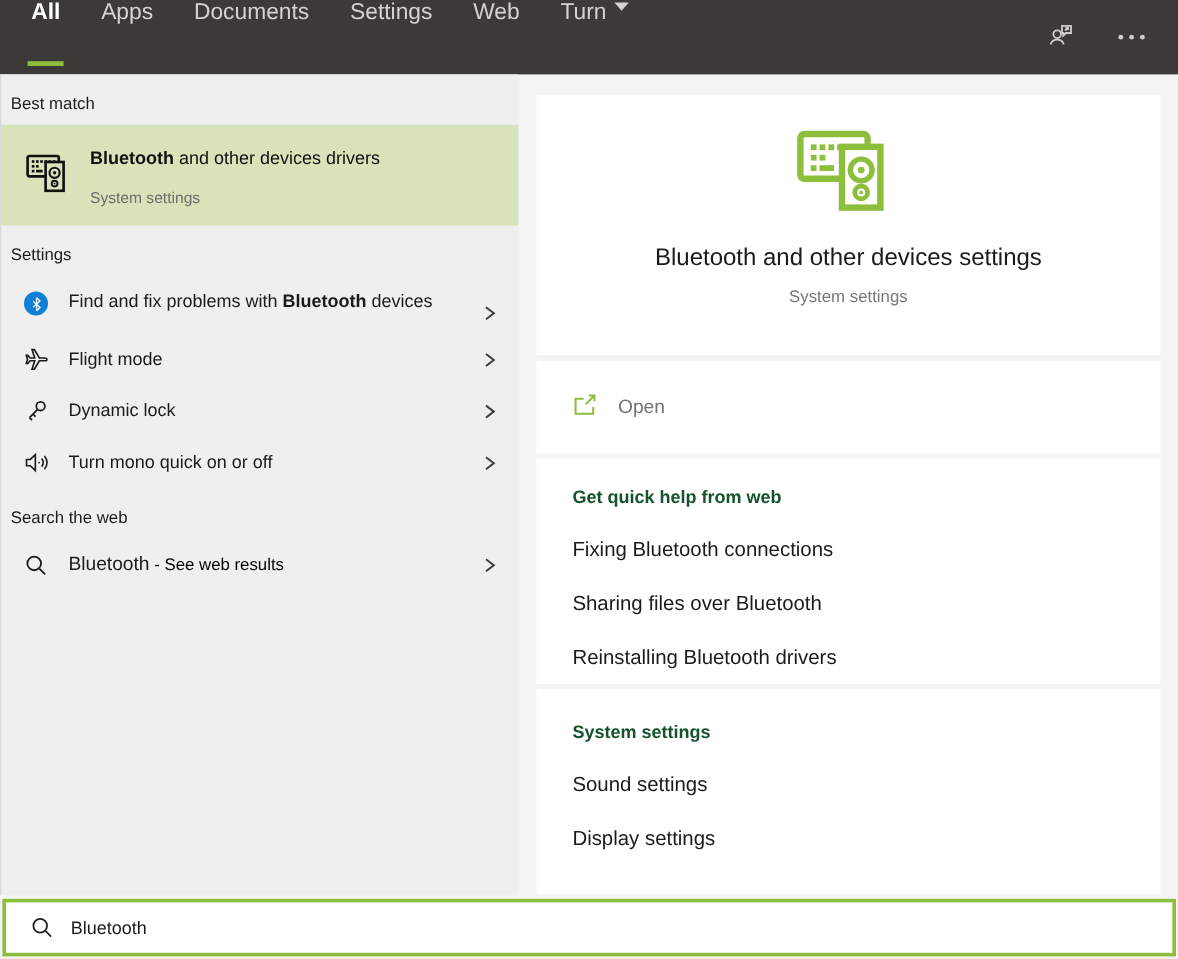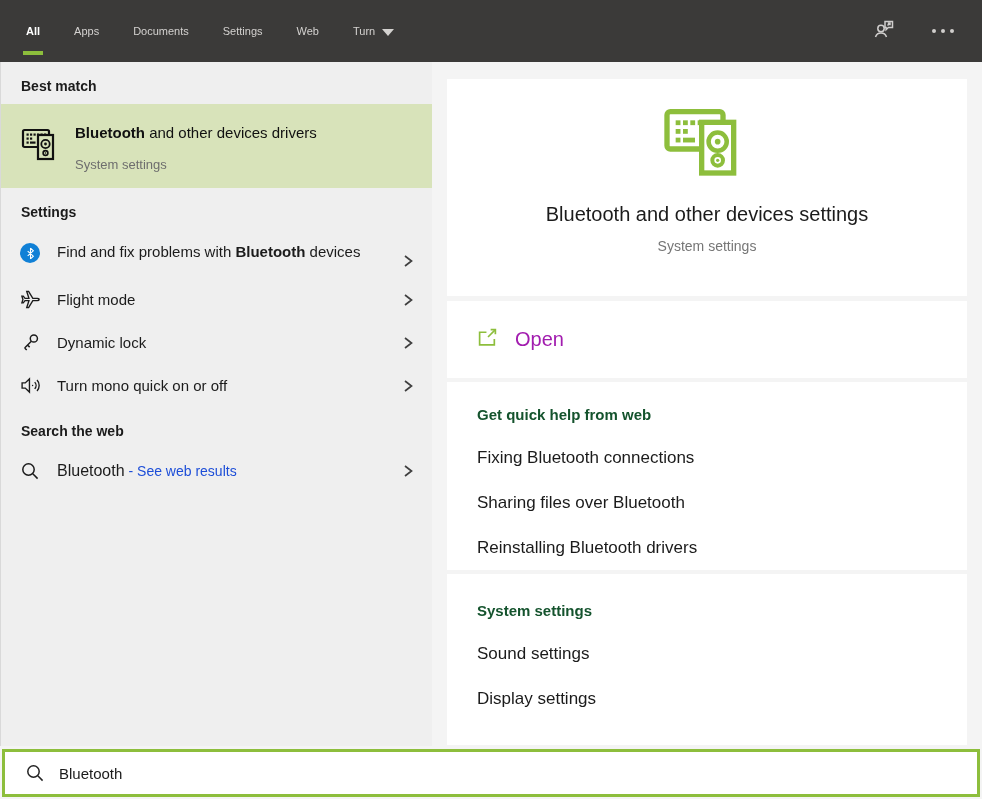--- a/index.html
+++ b/index.html
@@ -3,60 +3,60 @@
 <meta charset="utf-8">
 <style>
   * { margin:0; padding:0; box-sizing:border-box; }
   body { font-family:"Liberation Sans", sans-serif; background:#e8e8e8; }
   .stage { position:relative; width:982px; height:799px; background:#f4f4f4; overflow:hidden; }
 
   
   .topbar { position:absolute; top:0; left:0; width:982px; height:62px;
             background:#3b3a39; display:flex; align-items:center; padding:0 26px; }
   .tabs { display:flex; height:100%; gap:34px; }
-  .tab { position:relative; display:flex; align-items:center; height:100%;
-         color:#d4d2d0; font-size:11px; cursor:pointer; gap:7px; }
+  .tab { position:relative; display:flex; height:100%;
+         color:#d4d2d0; font-size:19px; cursor:pointer; gap:7px; }
   .tab.active { color:#ffffff; font-weight:bold; }
   .tab.active::after { content:""; position:absolute; left:-3px; right:-3px; bottom:7px;
                        height:4px; background:#8dbe3c; }
   .tri { width:0; height:0; border-left:6px solid transparent; border-right:6px solid transparent;
          border-top:7px solid #d4d2d0; margin-top:2px; }
   .topbar-icons { margin-left:auto; display:flex; align-items:center; gap:34px; }
   .dots { display:flex; gap:5px; padding:6px 2px; }
   .dots i { width:4px; height:4px; border-radius:50%; background:#d0cecd; }
 
   
   .left-panel { position:absolute; top:62px; left:0; width:432px; height:684px;
                 background:#efefef; border-left:1px solid #d9d9d9; }
-  .section-header { font-size:14px; font-weight:bold; color:#1b1b1b; padding:16px 0 10px 20px; }
+  .section-header { font-size:14px; font-weight:normal; color:#1b1b1b; padding:16px 0 10px 8px; }
   .best-match-item { display:flex; background:#d8e3ba; padding:16px 24px 16px 20px; cursor:pointer; }
   .bm-icon { width:38px; height:36px; margin:6px 16px 0 0; flex:none; }
   .bm-text .bm-title { font-size:15px; color:#111; line-height:25px; width:250px; }
   .bm-text .bold { font-weight:bold; }
   .bm-sub { font-size:13px; color:#6e6e6e; margin-top:12px; }
 
   .row { display:flex; align-items:center; padding:10px 18px 10px 18px; cursor:pointer; }
   .row-icon { width:22px; height:22px; flex:none; margin-right:16px; display:flex;
               align-items:center; justify-content:center; }
   .row-text { font-size:15px; color:#1b1b1b; line-height:23px; width:318px; }
   .row-text .bold { font-weight:bold; }
   .row-chevron { margin-left:auto; flex:none; display:flex; align-items:center; }
   .bt-badge { width:20px; height:20px; border-radius:50%; background:#1080d6;
               display:flex; align-items:center; justify-content:center; }
   .web-query { font-size:16px; color:#1b1b1b; }
-  .web-suffix { font-size:14px; color:#1d4ed8; }
+  .web-suffix { font-size:14px; color:#000000; }
 
   
   .card { position:absolute; background:#ffffff; left:447px; width:520px; }
   .card-hero { top:79px; height:217px; display:flex; flex-direction:column; align-items:center; }
   .hero-icon { margin-top:22px; }
   .hero-title { font-size:20px; color:#1b1b1b; margin-top:18px; }
   .hero-sub { font-size:14px; color:#767676; margin-top:12px; }
   .card-open { top:301px; height:77px; display:flex; align-items:center; padding-left:30px; }
-  .open-label { font-size:20px; color:#a21caf; margin-left:17px; cursor:pointer; }
+  .open-label { font-size:16px; color:#737373; margin-left:17px; cursor:pointer; }
   .card-help { top:382px; height:188px; padding:24px 30px; }
   .card-related { top:574px; height:171px; padding:28px 30px; }
   .card-header { font-size:15px; font-weight:bold; color:#14532d; }
   .card-link { font-size:17px; color:#1b1b1b; margin-top:25px; cursor:pointer; }
 
   
   .search-bar { position:absolute; left:2px; bottom:2px; width:978px; height:48px;
                 background:#ffffff; border:3px solid #8dbe3c; display:flex; align-items:center;
                 padding:0 14px; }
   .search-bar svg { flex:none; margin:0 14px 0 6px; }

